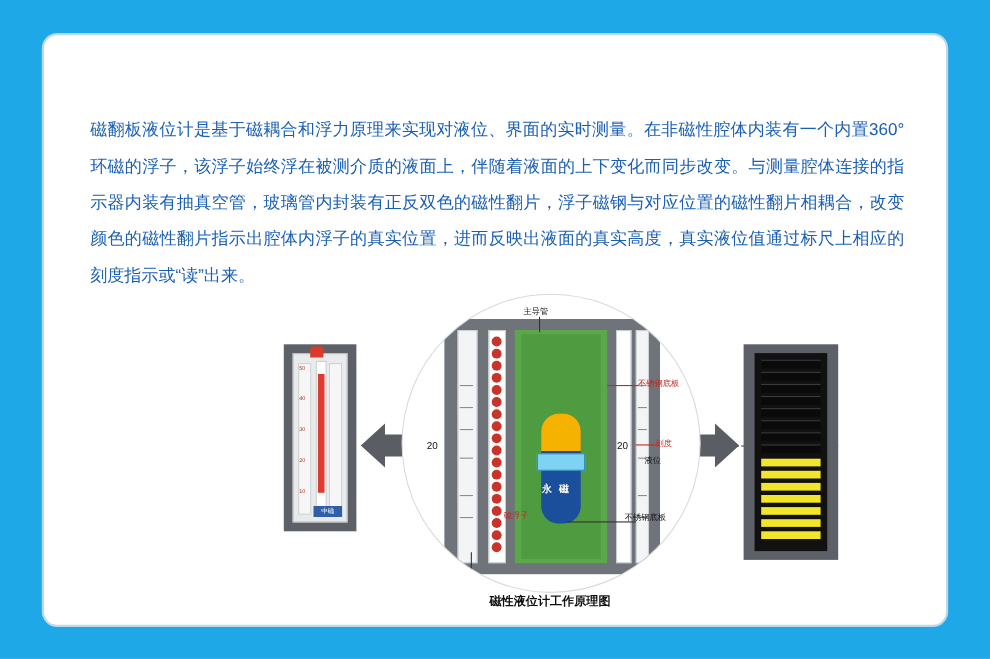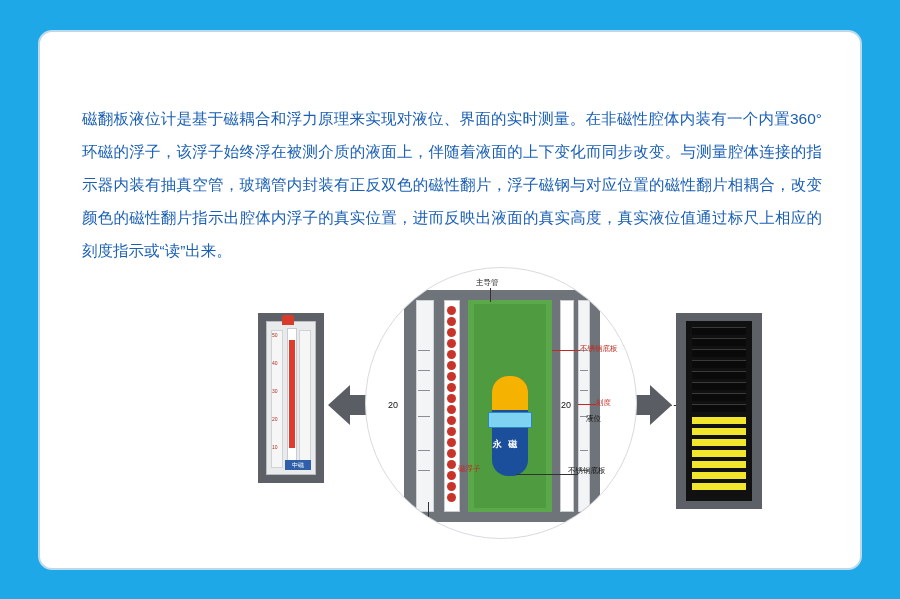--- a/index.html
+++ b/index.html
@@ -462,15 +462,16 @@
         <div class="flap yellow" style="top:96px;"></div>
         <div class="flap yellow" style="top:107px;"></div>
         <div class="flap yellow" style="top:118px;"></div>
         <div class="flap yellow" style="top:129px;"></div>
         <div class="flap yellow" style="top:140px;"></div>
         <div class="flap yellow" style="top:151px;"></div>
         <div class="flap yellow" style="top:162px;"></div>
       </div>
     </div>
 
+    <div class="caption">磁性液位计工作原理图</div>
   </div>
 
 </div>
 
 </body></html>

